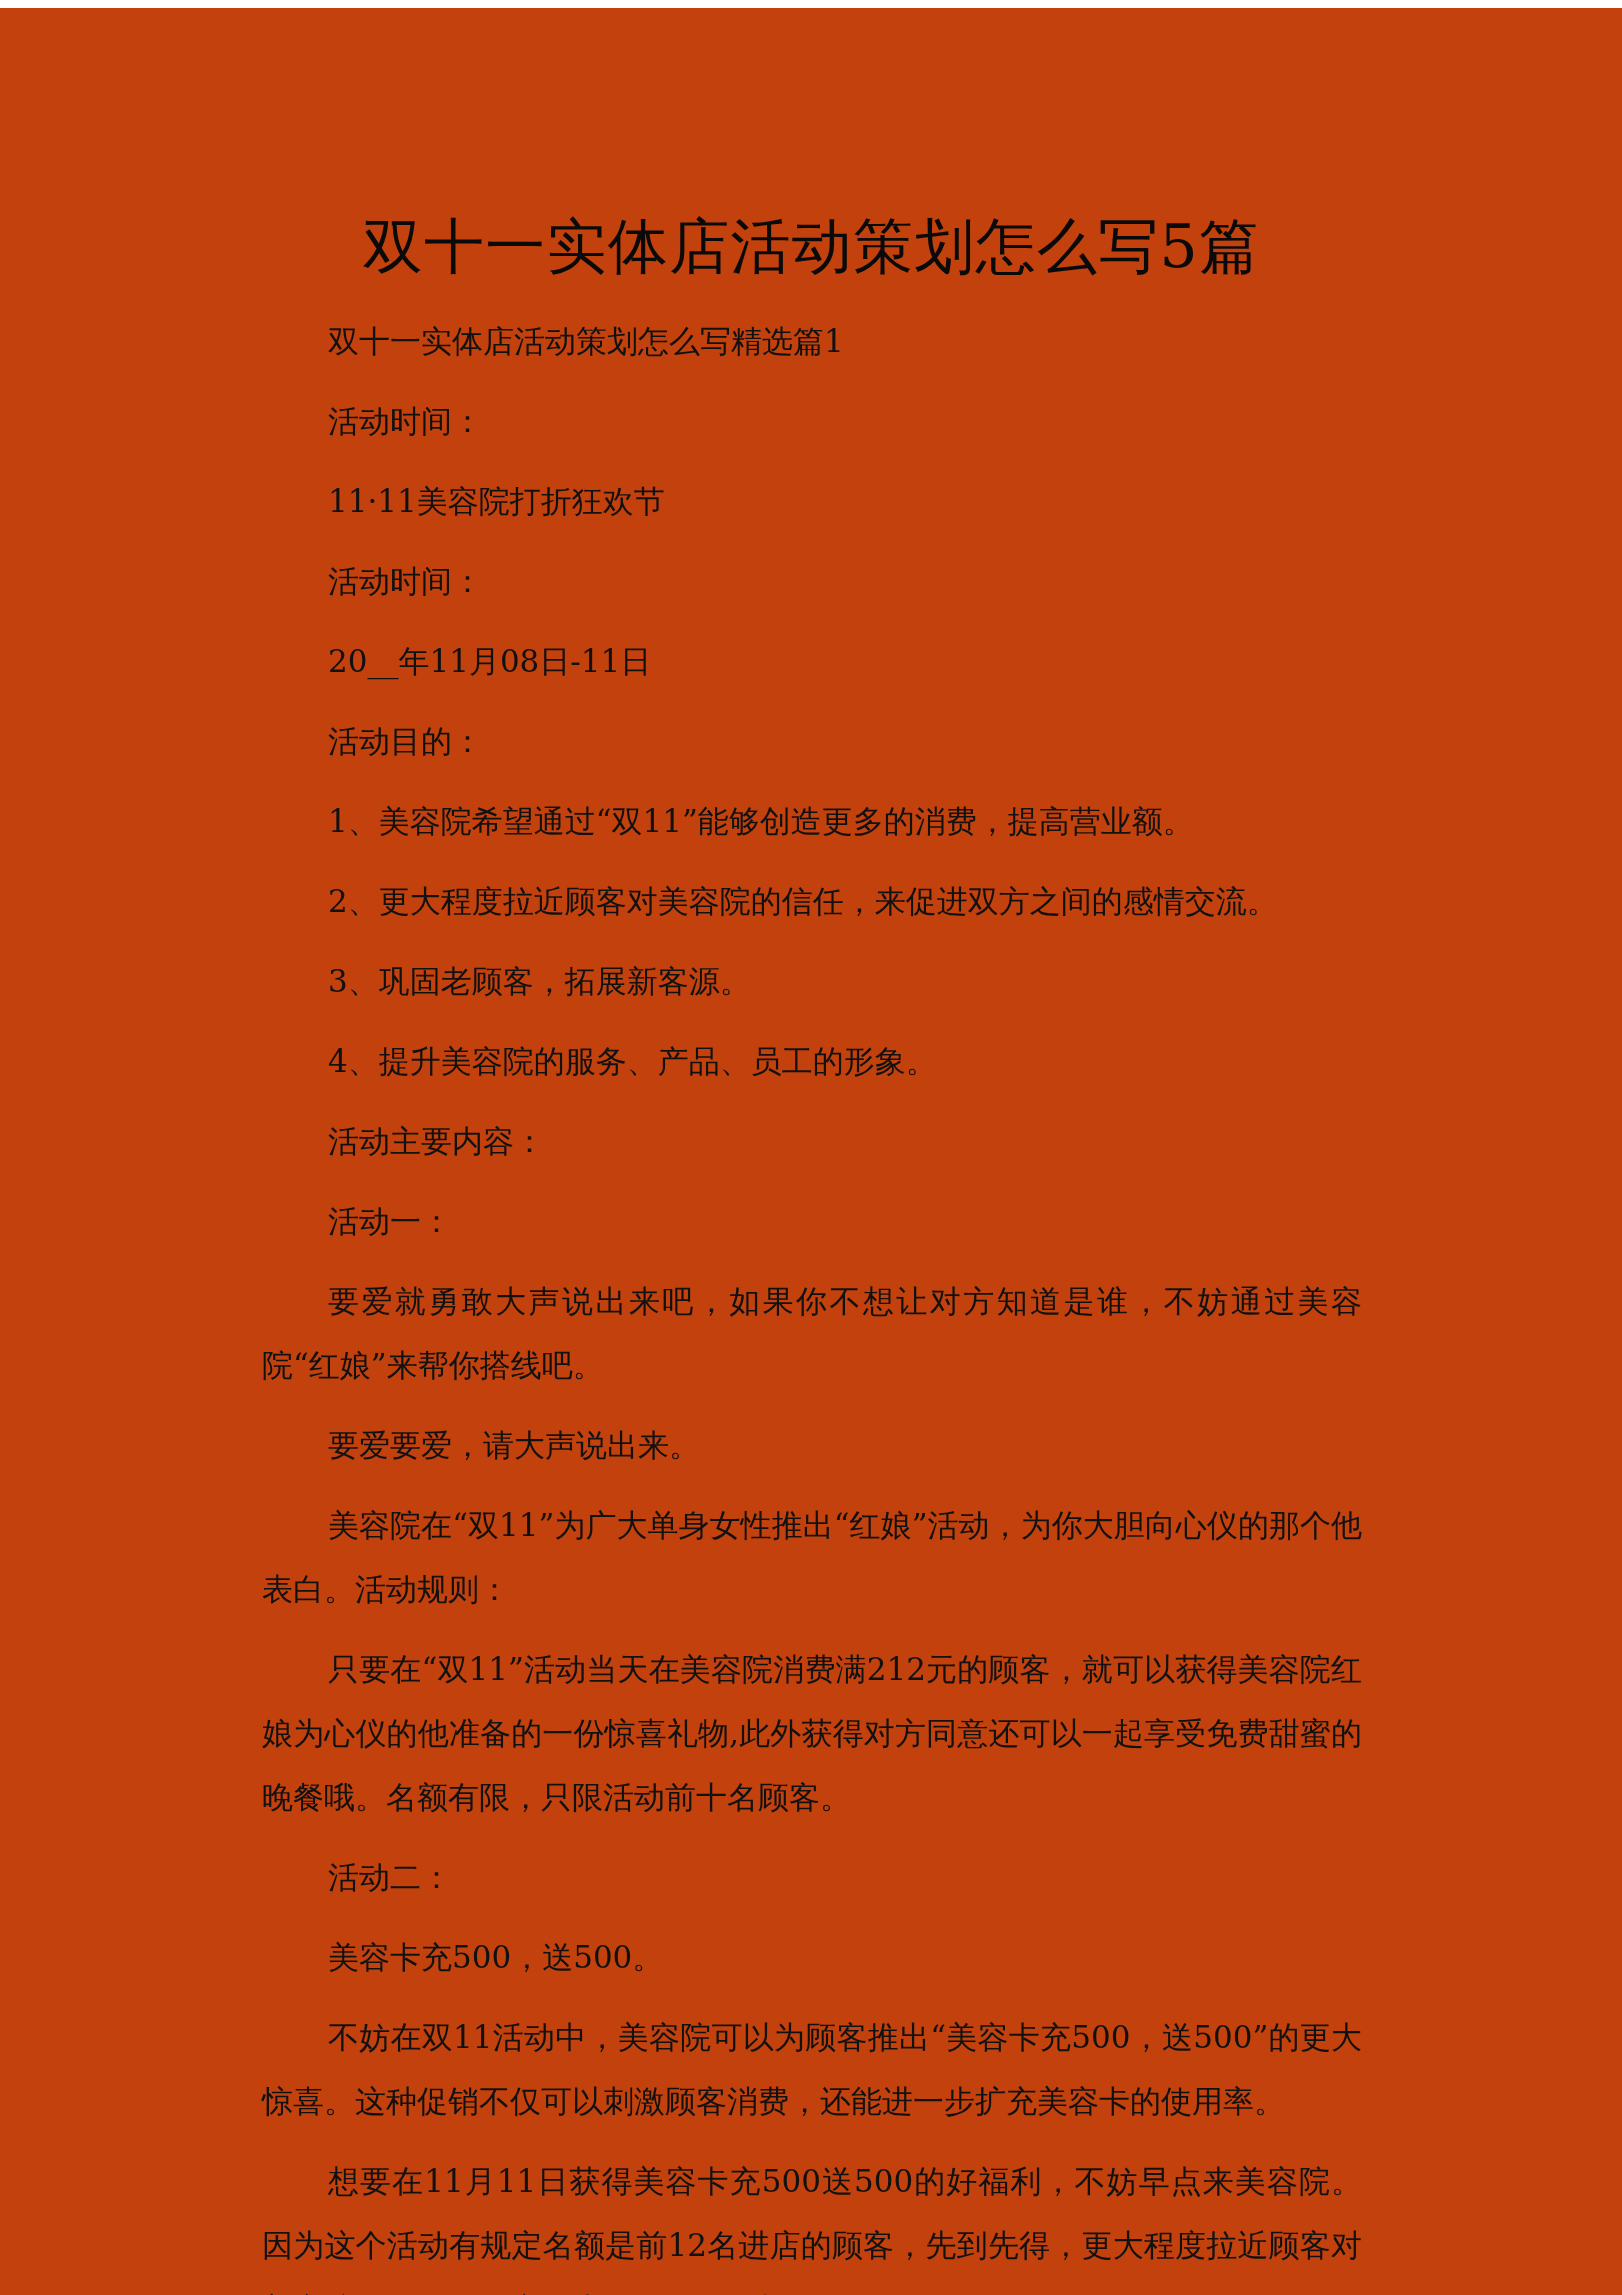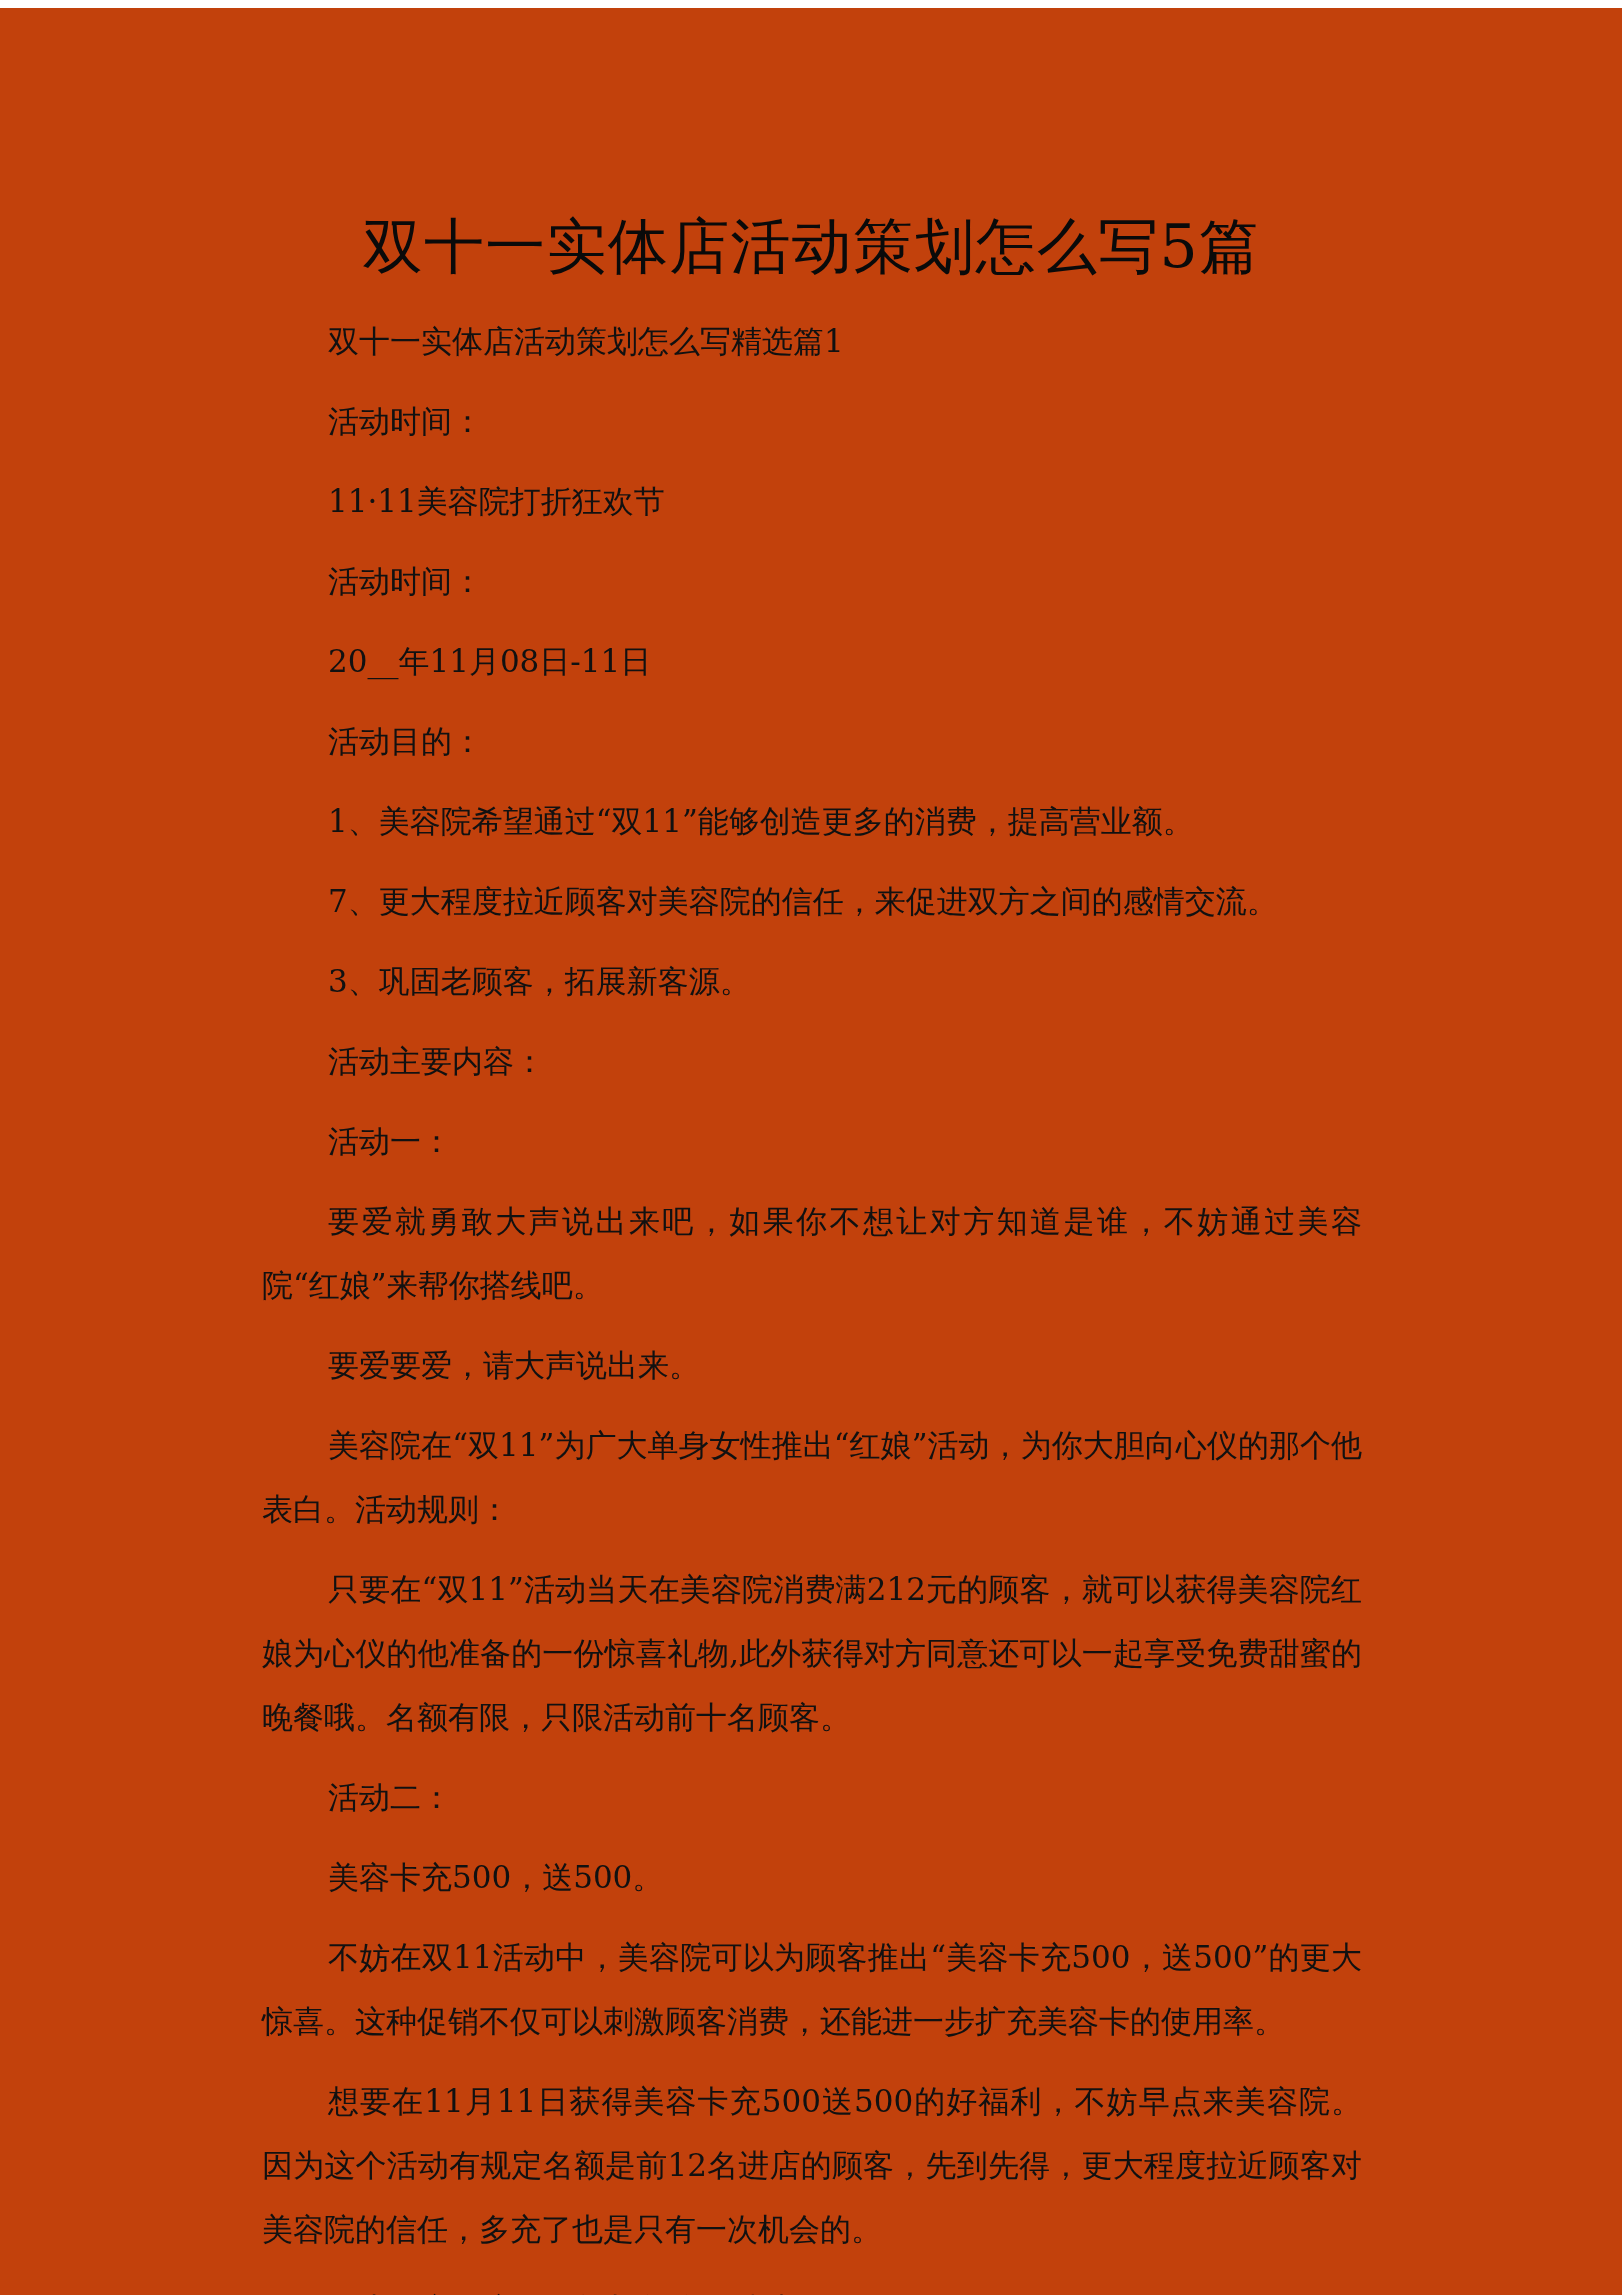--- a/index.html
+++ b/index.html
@@ -26,22 +26,23 @@
 <div class="page">
   <h1 class="title">双十一实体店活动策划怎么写5篇</h1>
   <div class="body">
     <p class="p">双十一实体店活动策划怎么写精选篇1</p>
     <p class="p">活动时间：</p>
     <p class="p">11·11美容院打折狂欢节</p>
     <p class="p">活动时间：</p>
     <p class="p">20__年11月08日-11日</p>
     <p class="p">活动目的：</p>
     <p class="p">1、美容院希望通过“双11”能够创造更多的消费，提高营业额。</p>
-    <p class="p">7、更大程度拉近顾客对美容院的信任，来促进双方之间的感情交流。</p>
+    <p class="p">2、更大程度拉近顾客对美容院的信任，来促进双方之间的感情交流。</p>
     <p class="p">3、巩固老顾客，拓展新客源。</p>
+    <p class="p">4、提升美容院的服务、产品、员工的形象。</p>
     <p class="p">活动主要内容：</p>
     <p class="p">活动一：</p>
     <p class="p">要爱就勇敢大声说出来吧，如果你不想让对方知道是谁，不妨通过美容院“红娘”来帮你搭线吧。</p>
     <p class="p">要爱要爱，请大声说出来。</p>
     <p class="p">美容院在“双11”为广大单身女性推出“红娘”活动，为你大胆向心仪的那个他表白。活动规则：</p>
     <p class="p">只要在“双11”活动当天在美容院消费满212元的顾客，就可以获得美容院红娘为心仪的他准备的一份惊喜礼物,此外获得对方同意还可以一起享受免费甜蜜的晚餐哦。名额有限，只限活动前十名顾客。</p>
     <p class="p">活动二：</p>
     <p class="p">美容卡充500，送500。</p>
     <p class="p">不妨在双11活动中，美容院可以为顾客推出“美容卡充500，送500”的更大惊喜。这种促销不仅可以刺激顾客消费，还能进一步扩充美容卡的使用率。</p>
     <p class="p">想要在11月11日获得美容卡充500送500的好福利，不妨早点来美容院。因为这个活动有规定名额是前12名进店的顾客，先到先得，更大程度拉近顾客对美容院的信任，多充了也是只有一次机会的。</p>

